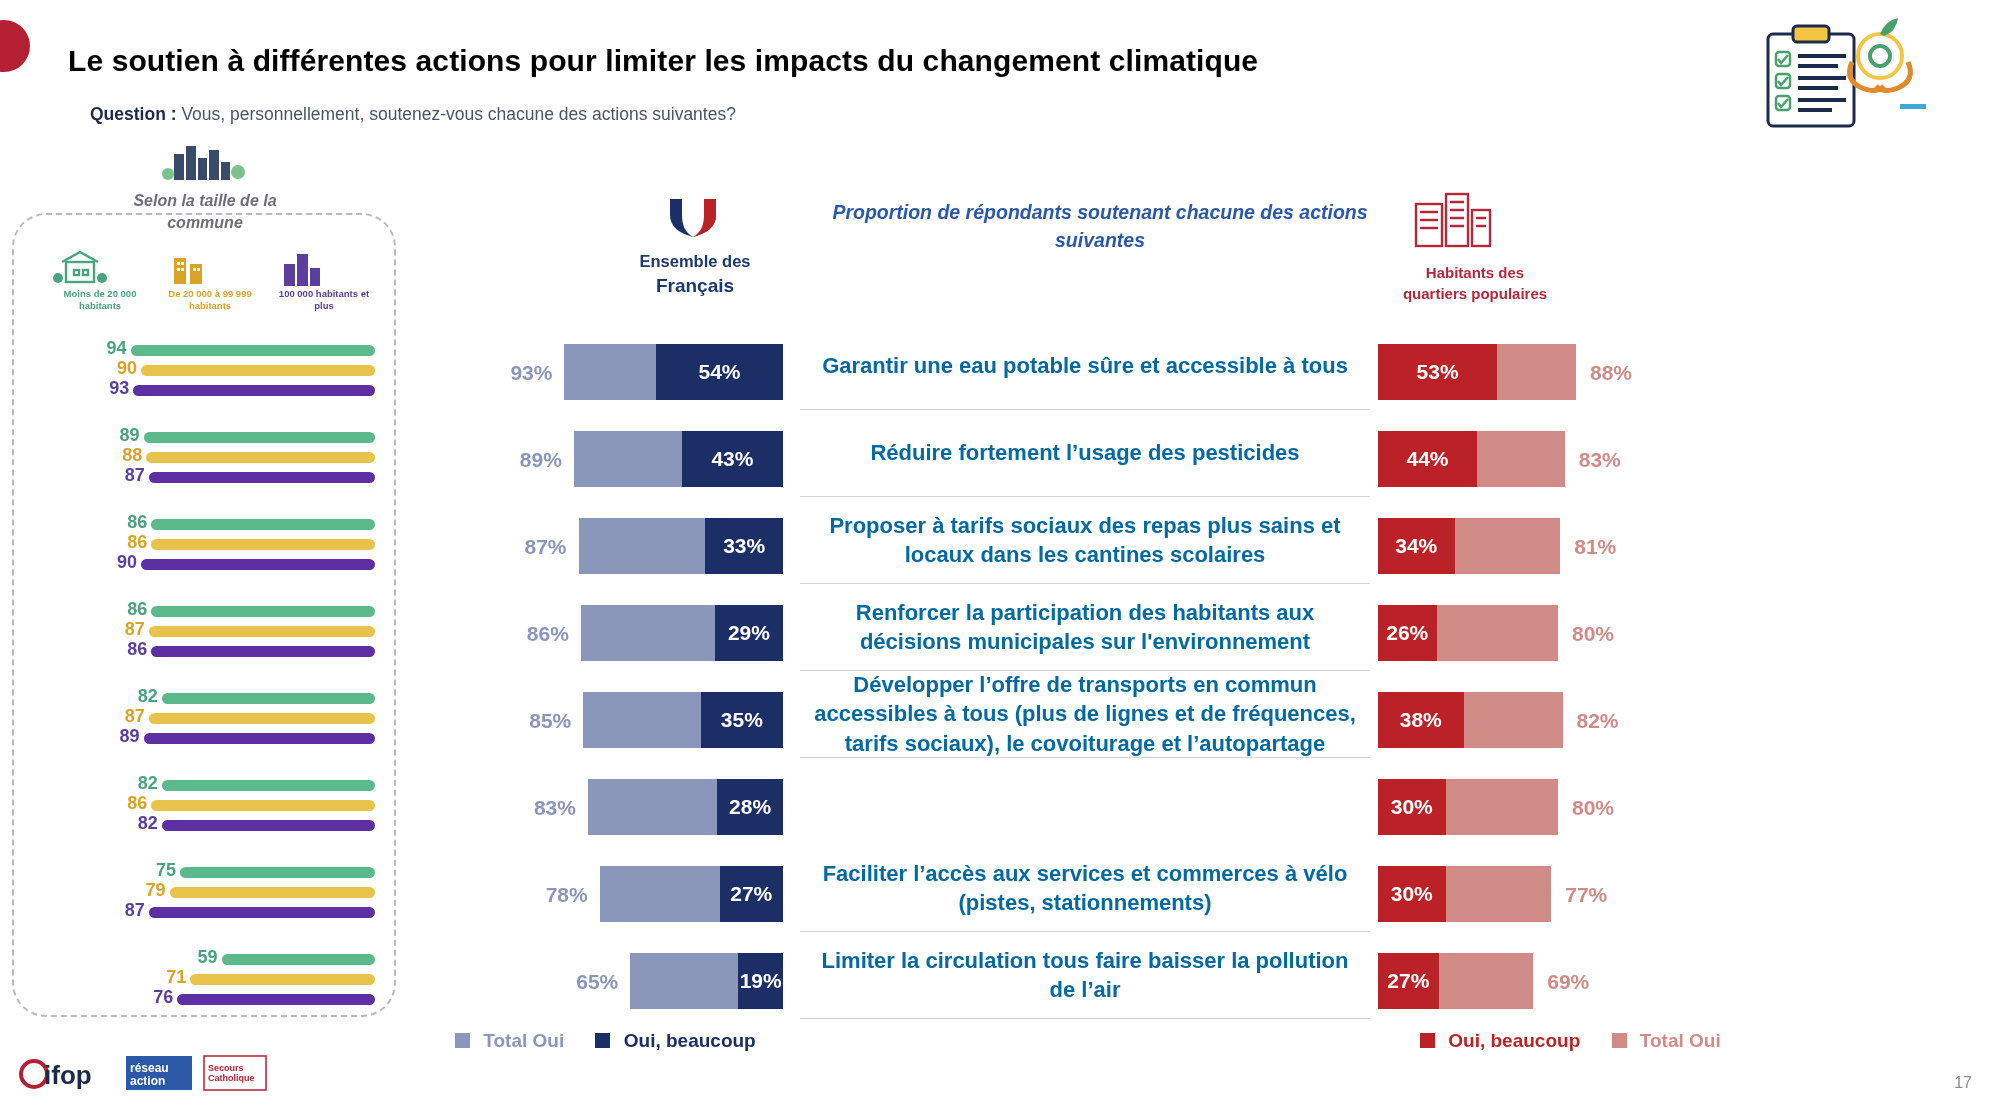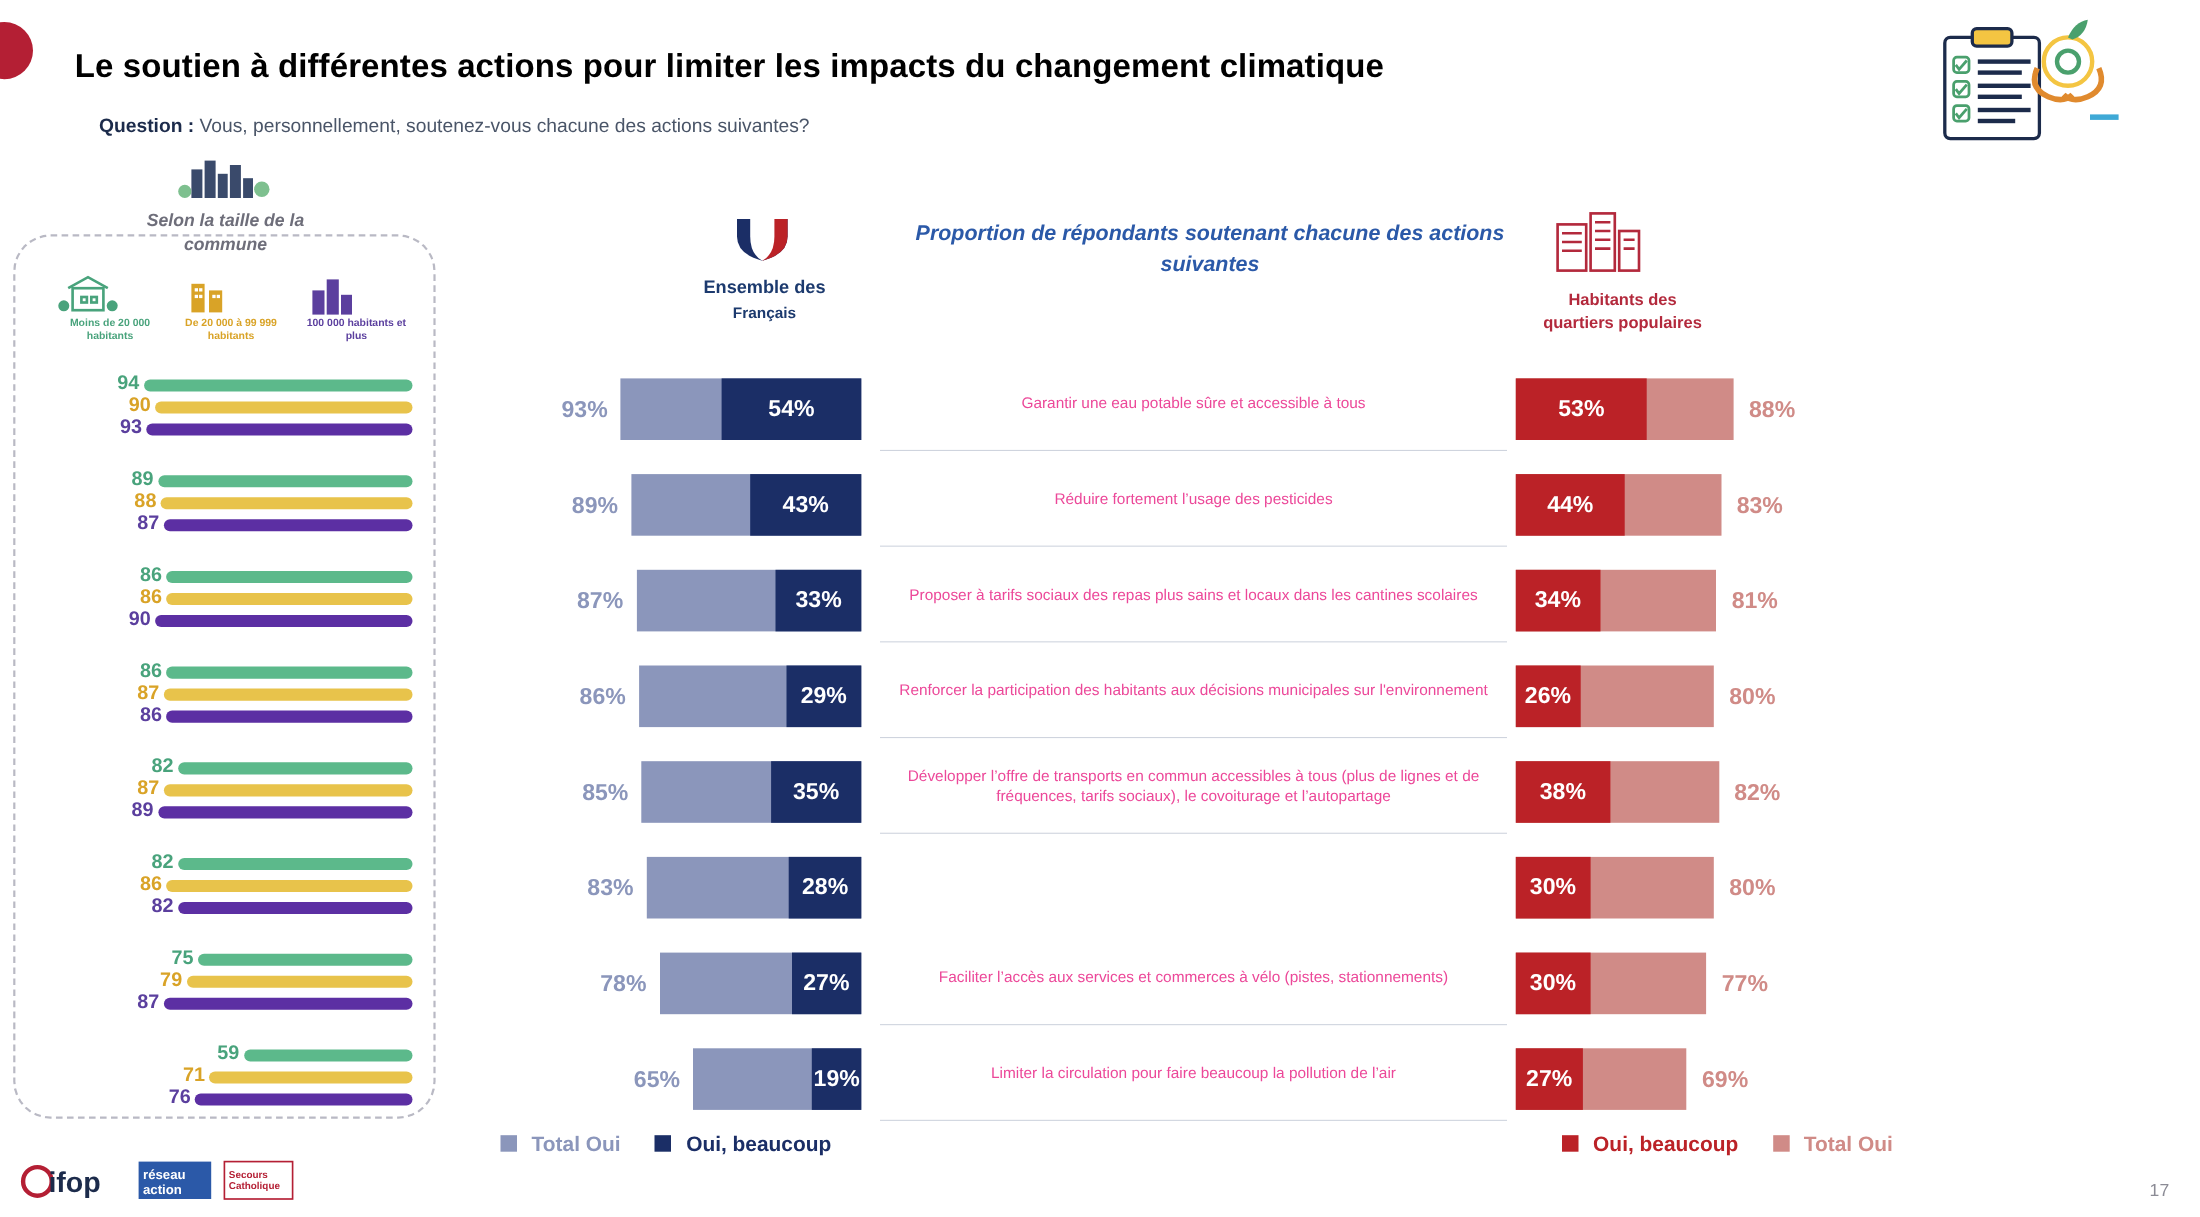--- a/index.html
+++ b/index.html
@@ -50,40 +50,40 @@
   .t-green{color:#49a37c;}
   .t-yellow{color:#d9a327;}
   .t-purple{color:#5b3f9e;}
 
   
   .fr-flag{position:absolute;left:660px;top:195px;width:66px;height:46px;}
   .fr-label{
     position:absolute;left:600px;top:250px;width:190px;text-align:center;
     font-size:16.5px;font-weight:700;color:#1c3a6e;line-height:1.4;
   }
-  .fr-label .big{font-size:14px;}
+  .fr-label .big{font-size:19px;}
 
   .center-head{
     position:absolute;left:820px;top:198px;width:560px;text-align:center;
     font-size:19.5px;font-style:italic;font-weight:700;color:#2b59a8;line-height:1.45;
   }
 
   .qp-icon{position:absolute;left:1410px;top:188px;width:84px;height:62px;}
   .qp-label{
     position:absolute;left:1370px;top:262px;width:210px;text-align:center;
     font-size:15px;font-weight:700;color:#b3293c;line-height:1.4;
   }
 
   
   .row-block{position:absolute;left:0;width:2000px;height:87px;}
   .mid-cell{
     position:absolute;left:800px;top:0;width:570px;height:87px;
     display:flex;align-items:center;justify-content:center;
     border-bottom:1px solid #cfd4de;
-    font-size:14px;font-weight:400;color:#ec4899;line-height:1.32;
+    font-size:22px;font-weight:700;color:#0369a1;line-height:1.32;
     text-align:center;box-sizing:border-box;padding:0 8px;
   }
   .bar-total-l{position:absolute;top:21px;height:56px;background:#8b96bb;}
   .bar-beau-l{position:absolute;top:21px;height:56px;background:#1b2e66;
     display:flex;align-items:center;justify-content:center;color:#fff;font-size:21px;font-weight:700;}
   .lbl-total-l{position:absolute;top:38px;font-size:21px;font-weight:700;color:#8b96bb;text-align:right;}
 
   .bar-total-r{position:absolute;top:21px;height:56px;background:#d08b87;}
   .bar-beau-r{position:absolute;top:21px;height:56px;background:#bb2227;
     display:flex;align-items:center;justify-content:center;color:#fff;font-size:21px;font-weight:700;}
@@ -353,21 +353,21 @@
       <div class="bar-beau-l" style="left:719.55px;width:63.45px;">27%</div>
       <div class="mid-cell">Faciliter l’accès aux services et commerces à vélo (pistes, stationnements)</div>
       <div class="bar-total-r" style="left:1378px;width:173.25px;"></div>
       <div class="bar-beau-r" style="left:1378px;width:67.5px;">30%</div>
       <div class="lbl-total-r" style="left:1565.25px;">77%</div>
     </div>
     <div class="row-block" style="top: 932px;">
       <div class="lbl-total-l" style="left:540.25px;width:78px;">65%</div>
       <div class="bar-total-l" style="left:630.25px;width:152.75px;"></div>
       <div class="bar-beau-l" style="left:738.35px;width:44.65px;">19%</div>
-      <div class="mid-cell">Limiter la circulation pour faire beaucoup la pollution de l’air</div>
+      <div class="mid-cell">Limiter la circulation tous faire baisser la pollution de l’air</div>
       <div class="bar-total-r" style="left:1378px;width:155.25px;"></div>
       <div class="bar-beau-r" style="left:1378px;width:60.75px;">27%</div>
       <div class="lbl-total-r" style="left:1547.25px;">69%</div>
     </div>
   </div>
 
 <div class="legend-mid">
   <span class="sw" style="background:#8b96bb"></span>
   <span style="color:#8b96bb">Total Oui</span>
   <span class="sw" style="background:#1b2e66;margin-left:26px"></span>

